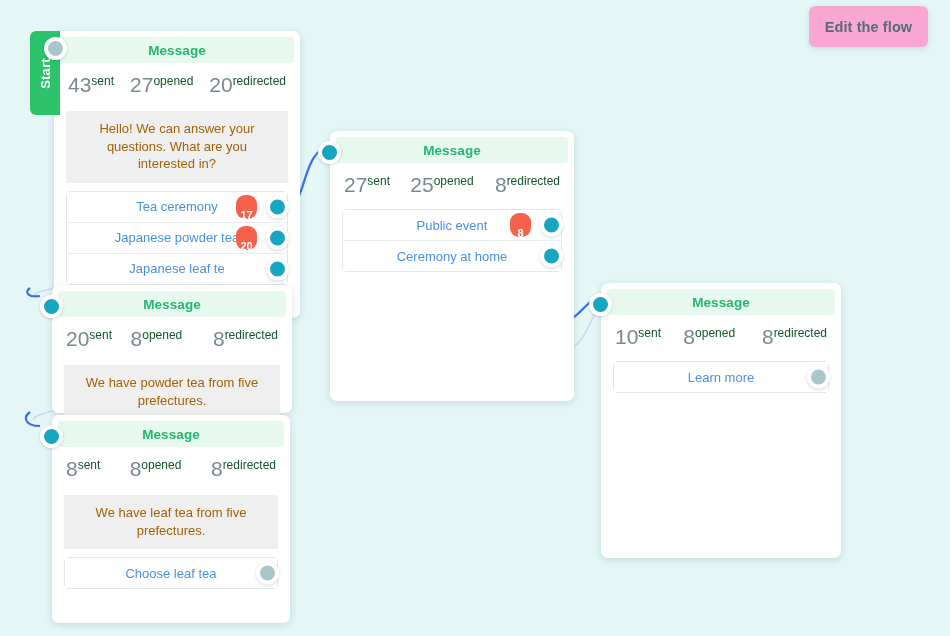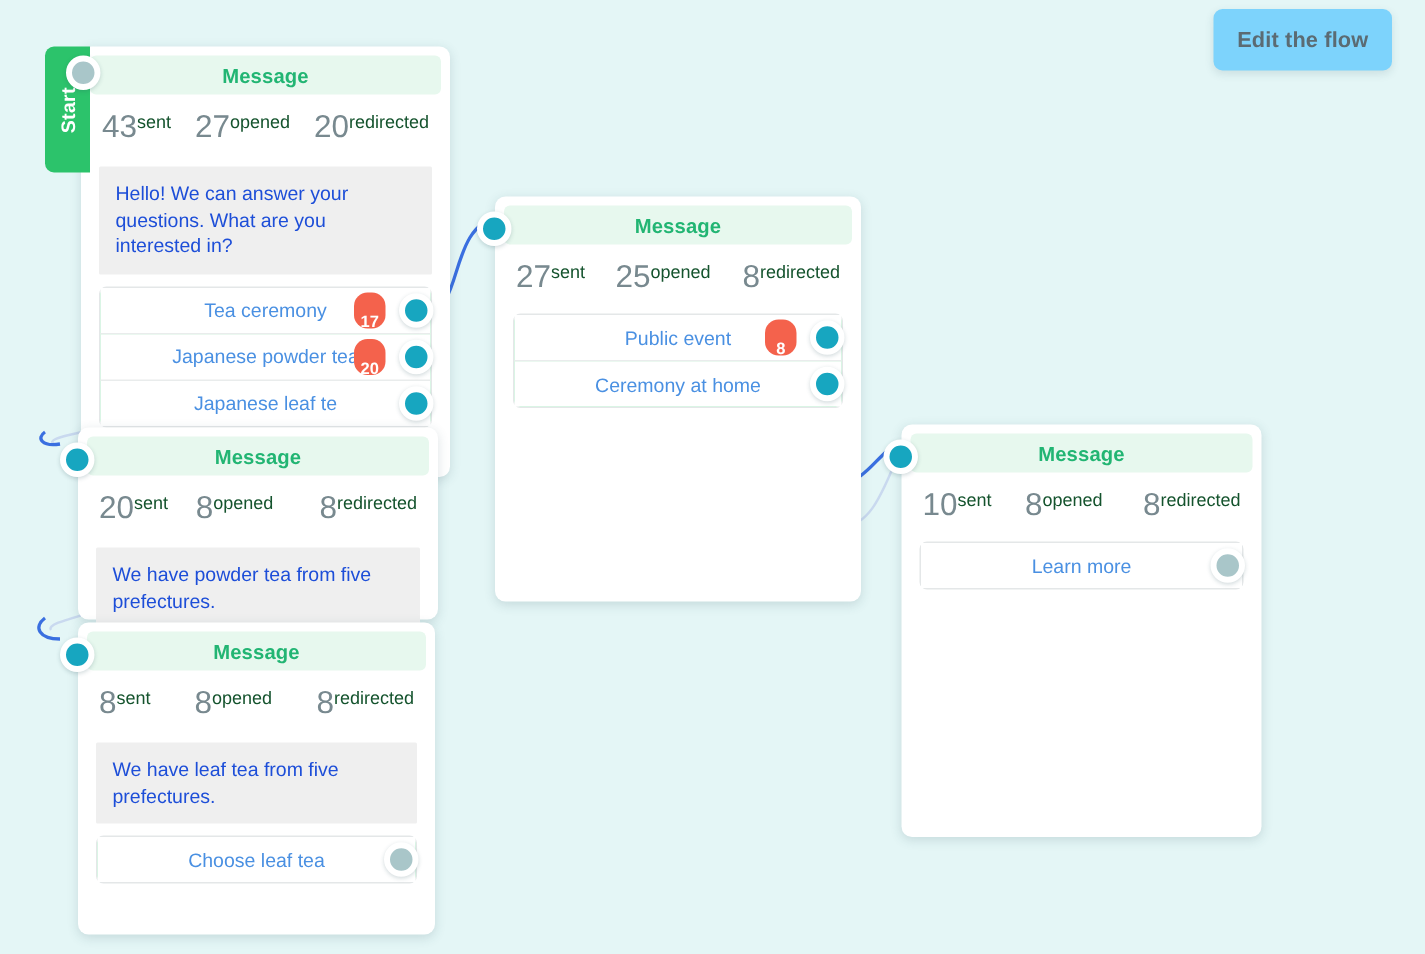--- a/index.html
+++ b/index.html
@@ -29,21 +29,21 @@
     z-index: 5;
   }
 
   
   .edit-flow-btn {
     position: absolute;
     left: 809px;
     top: 6px;
     width: 119px;
     height: 41px;
-    background: #7dd3fc;
+    background: #f9a8d4;
     border-radius: 6px;
     box-shadow: 0 2px 6px rgba(40,80,90,0.13);
     display: flex;
     align-items: center;
     justify-content: center;
     font-size: 14.5px;
     font-weight: bold;
     color: #5b6b73;
     letter-spacing: 0.1px;
     cursor: pointer;
@@ -90,21 +90,22 @@
     color: #14532d;
     line-height: 17px;
   }
   .bubble {
     margin: 10px 12px 0 12px;
     background: #efefef;
     border-radius: 1px;
     padding: 9px 11px 10px 11px;
     font-size: 13px;
     line-height: 17.5px;
-    color: #1d4ed8;
+    color: #a16207;
+    text-align: center;
   }
   .btn-group {
     margin: 8px 12px 0 12px;
     border: 1px solid #e4e7e8;
     border-radius: 5px;
     overflow: visible;
     background: #86efac;
   }
   .flow-btn {
     position: relative;

